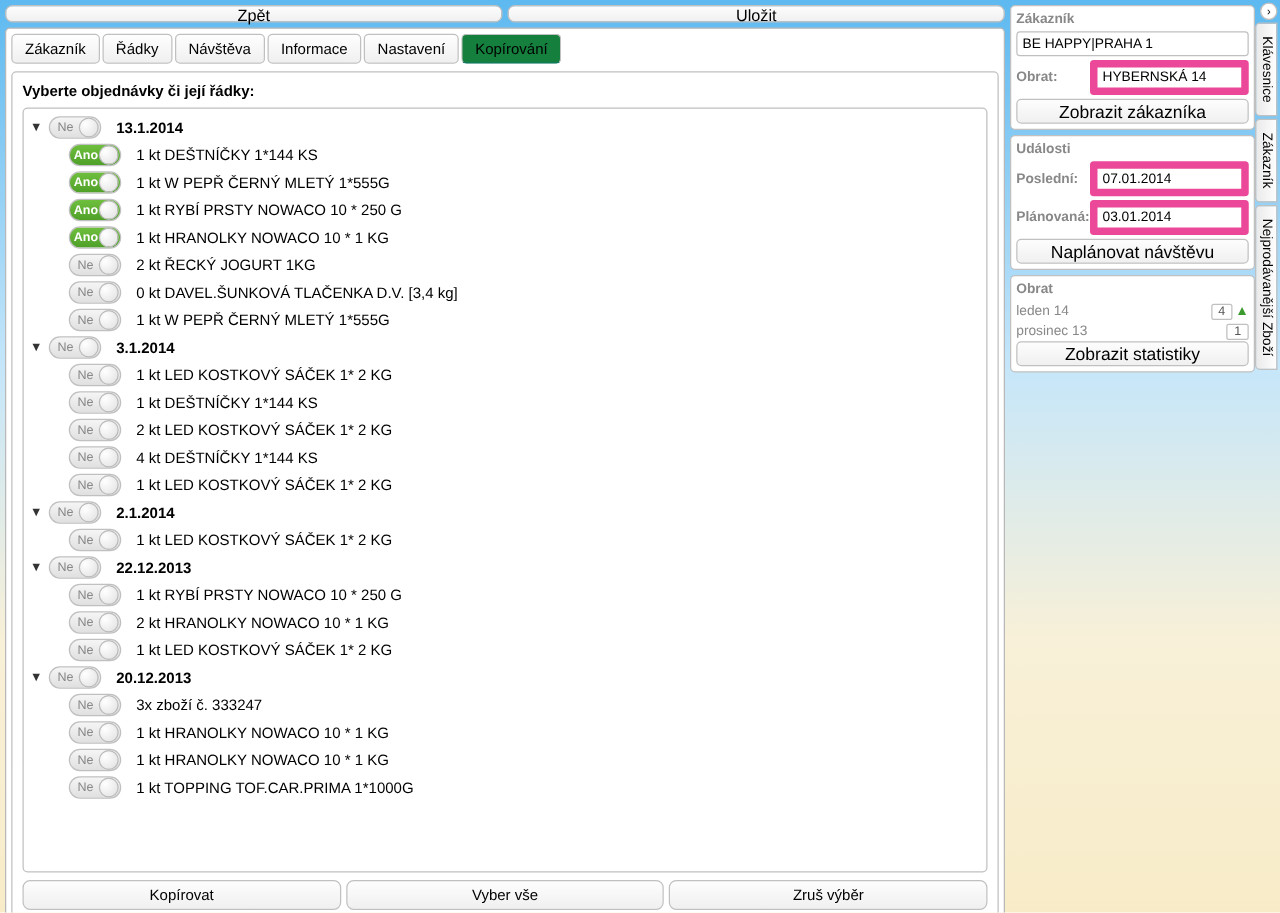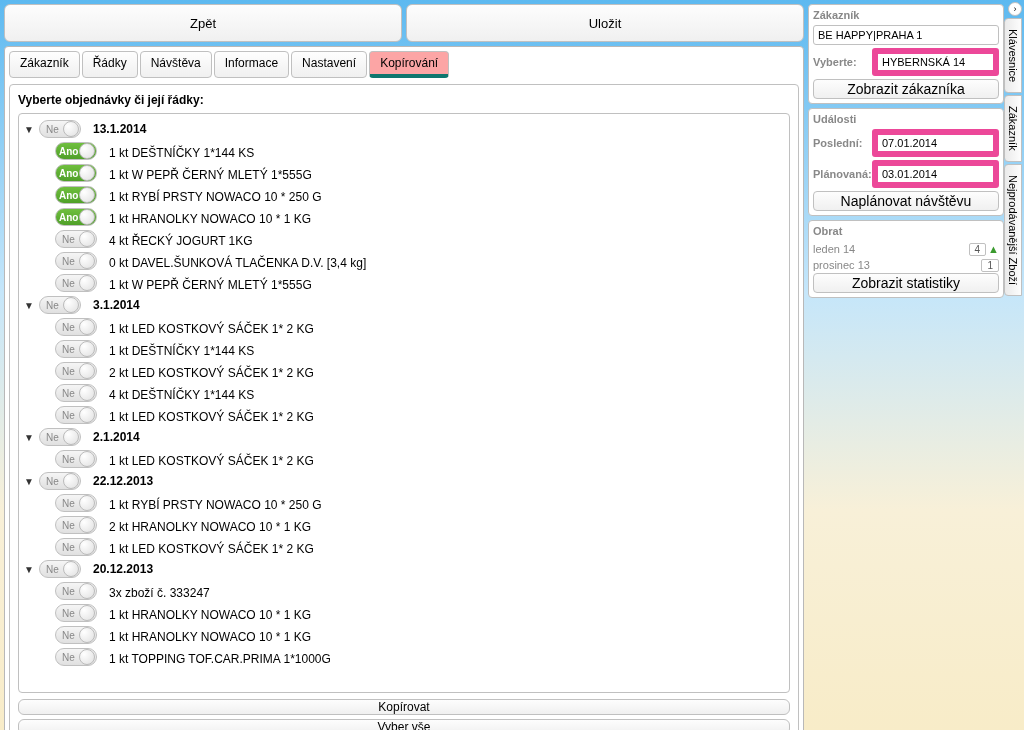--- a/index.html
+++ b/index.html
@@ -1,43 +1,43 @@
 <!DOCTYPE html>
 <html><head>
 <meta charset="utf-8">
 <style>
 * { box-sizing: border-box; margin: 0; padding: 0; font-family: Arial, sans-serif; }
 body { width: 1024px; height: 730px; overflow: hidden; background: linear-gradient(to bottom, #5db9f0 0%, #c5e6fa 40%, #f8f0d8 70%, #f8ecc8 100%); position: relative; }
 
 .main-area { position: absolute; left: 0; top: 0; width: 808px; height: 730px; }
 .top-buttons { display: flex; gap: 4px; padding: 4px; }
-.top-btn { flex: 1; height: 38px; background: linear-gradient(to bottom, #fdfdfd 0%, #f0f0f0 100%); border: 1px solid #c0c0c0; border-radius: 6px; font-size: 13px; cursor: pointer; }
+.top-btn { flex: 1; height: 14px; background: linear-gradient(to bottom, #fdfdfd 0%, #f0f0f0 100%); border: 1px solid #c0c0c0; border-radius: 6px; font-size: 13px; cursor: pointer; }
 
 .content-panel { margin: 0 4px; background: #fff; border: 1px solid #b8b8b8; border-radius: 4px; padding: 4px; }
 .tab-bar { display: flex; gap: 2px; margin-bottom: 6px; }
 .tab { padding: 4px 10px; border: 1px solid #c0c0c0; border-radius: 4px; background: linear-gradient(to bottom,#fefefe,#f0f0f0); font-size: 12px; cursor: pointer; }
-.tab.active { background: #fca5a5; border-bottom: 4px solid #0f766e; }
+.tab.active { background: #15803d; border-bottom: 1px solid #0f766e; }
 
 .inner-panel { border: 1px solid #c0c0c0; border-radius: 4px; padding: 8px; height: 680px; display: flex; flex-direction: column; }
 .panel-title { font-size: 12px; font-weight: bold; margin-bottom: 6px; }
 
 .list-wrapper { flex: 1; border: 1px solid #c0c0c0; border-radius: 4px; padding: 4px; overflow-y: scroll; position: relative; }
 .group-header { display: flex; align-items: center; padding: 2px 0; }
 .chevron { width: 12px; font-size: 10px; color: #333; cursor: pointer; text-align: center; margin-right: 4px; }
 .toggle { width: 42px; height: 18px; border-radius: 9px; background: linear-gradient(to bottom,#f5f5f5,#e0e0e0); border: 1px solid #c0c0c0; display: flex; align-items: center; position: relative; cursor: pointer; margin-right: 6px; }
 .toggle.on { background: linear-gradient(to bottom,#6fbf3e,#4fa028); }
 .toggle .knob { width: 16px; height: 16px; border-radius: 50%; background: radial-gradient(circle at 30% 30%, #fff, #e0e0e0); position: absolute; right: 1px; border: 1px solid #bbb; }
 .toggle.on .knob { left: auto; right: 1px; }
 .toggle .label { font-size: 10px; color: #888; margin-left: 6px; }
 .toggle.on .label { color: #fff; font-weight: bold; margin-left: 3px; }
 .group-date { font-weight: bold; font-size: 12px; margin-left: 6px; }
-.item-row { display: flex; align-items: flex-end; padding: 2px 0 2px 32px; }
+.item-row { display: flex; align-items: center; padding: 2px 0 2px 32px; }
 .item-text { font-size: 12px; margin-left: 6px; }
 
-.bottom-btns { display: flex; gap: 4px; margin-top: 6px; flex-direction: column; }
+.bottom-btns { display: flex; gap: 4px; margin-top: 6px; }
 .bottom-btn { flex: 1; height: 24px; background: linear-gradient(to bottom,#fdfdfd,#f0f0f0); border: 1px solid #c0c0c0; border-radius: 6px; font-size: 12px; cursor: pointer; }
 
 .statusbar { position: absolute; bottom: 0; left: 0; right: 0; height: 28px; background: linear-gradient(to bottom,#fefefe,#eaeaea); border-top: 1px solid #c0c0c0; display: flex; align-items: center; padding: 0 8px; font-size: 12px; }
 .zoom-controls { margin-left: auto; display: flex; align-items: center; gap: 4px; }
 .zoom-btn { width: 26px; height: 20px; border: 1px solid #c0c0c0; border-radius: 4px; background: linear-gradient(to bottom,#fdfdfd,#f0f0f0); font-size: 12px; cursor: pointer; display: flex; align-items: center; justify-content: center; }
 .zoom-slider { width: 80px; height: 4px; background: #ccc; border-radius: 2px; position: relative; }
 .zoom-slider .handle { position: absolute; width: 6px; height: 16px; background: linear-gradient(to bottom,#fdfdfd,#d0d0d0); border:1px solid #aaa; border-radius:2px; top: -6px; left: 40%; }
 
 .sidebar { position: absolute; left: 808px; top: 4px; width: 196px; }
 .side-panel { border: 1px solid #c0c0c0; border-radius: 4px; background: #fff; margin-bottom: 4px; padding: 4px; }
@@ -116,21 +116,21 @@
               <span class="label">Ano</span>
               <span class="knob"></span>
             </span>
             <span class="item-text">1 kt HRANOLKY NOWACO 10 * 1 KG</span>
           </div>
           <div class="item-row">
             <span class="toggle">
               <span class="label">Ne</span>
               <span class="knob"></span>
             </span>
-            <span class="item-text">4 kt ŘECKÝ JOGURT 1KG</span>
+            <span class="item-text">2 kt ŘECKÝ JOGURT 1KG</span>
           </div>
           <div class="item-row">
             <span class="toggle">
               <span class="label">Ne</span>
               <span class="knob"></span>
             </span>
             <span class="item-text">0 kt DAVEL.ŠUNKOVÁ TLAČENKA D.V. [3,4 kg]</span>
           </div>
           <div class="item-row">
             <span class="toggle">
@@ -271,21 +271,21 @@
     </div>
   </div>
 
 </div>
 
 <div class="sidebar">
   <div class="side-panel">
     <div class="side-title">Zákazník</div>
     <div class="side-field">BE HAPPY|PRAHA 1</div>
     <div class="side-row">
-      <div class="side-label">Vyberte:</div>
+      <div class="side-label">Obrat:</div>
       <div class="side-input">HYBERNSKÁ 14</div>
     </div>
     <button class="side-btn">Zobrazit zákazníka</button>
   </div>
 
   <div class="side-panel">
     <div class="side-title">Události</div>
     <div class="side-row">
       <div class="side-label">Poslední:</div>
       <div class="side-input">07.01.2014</div>

